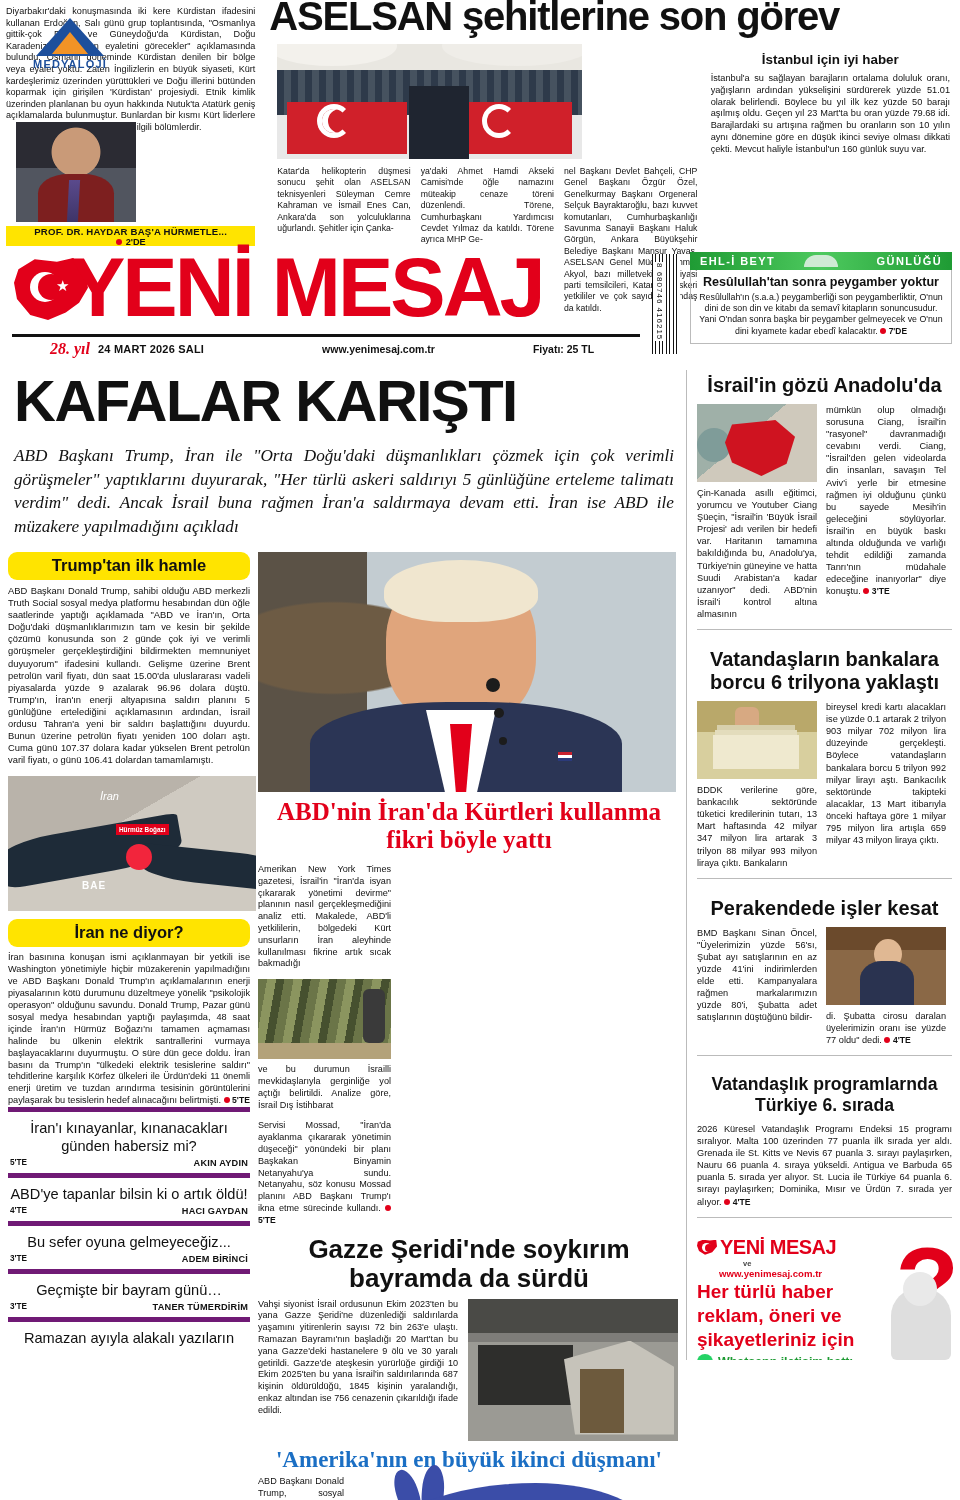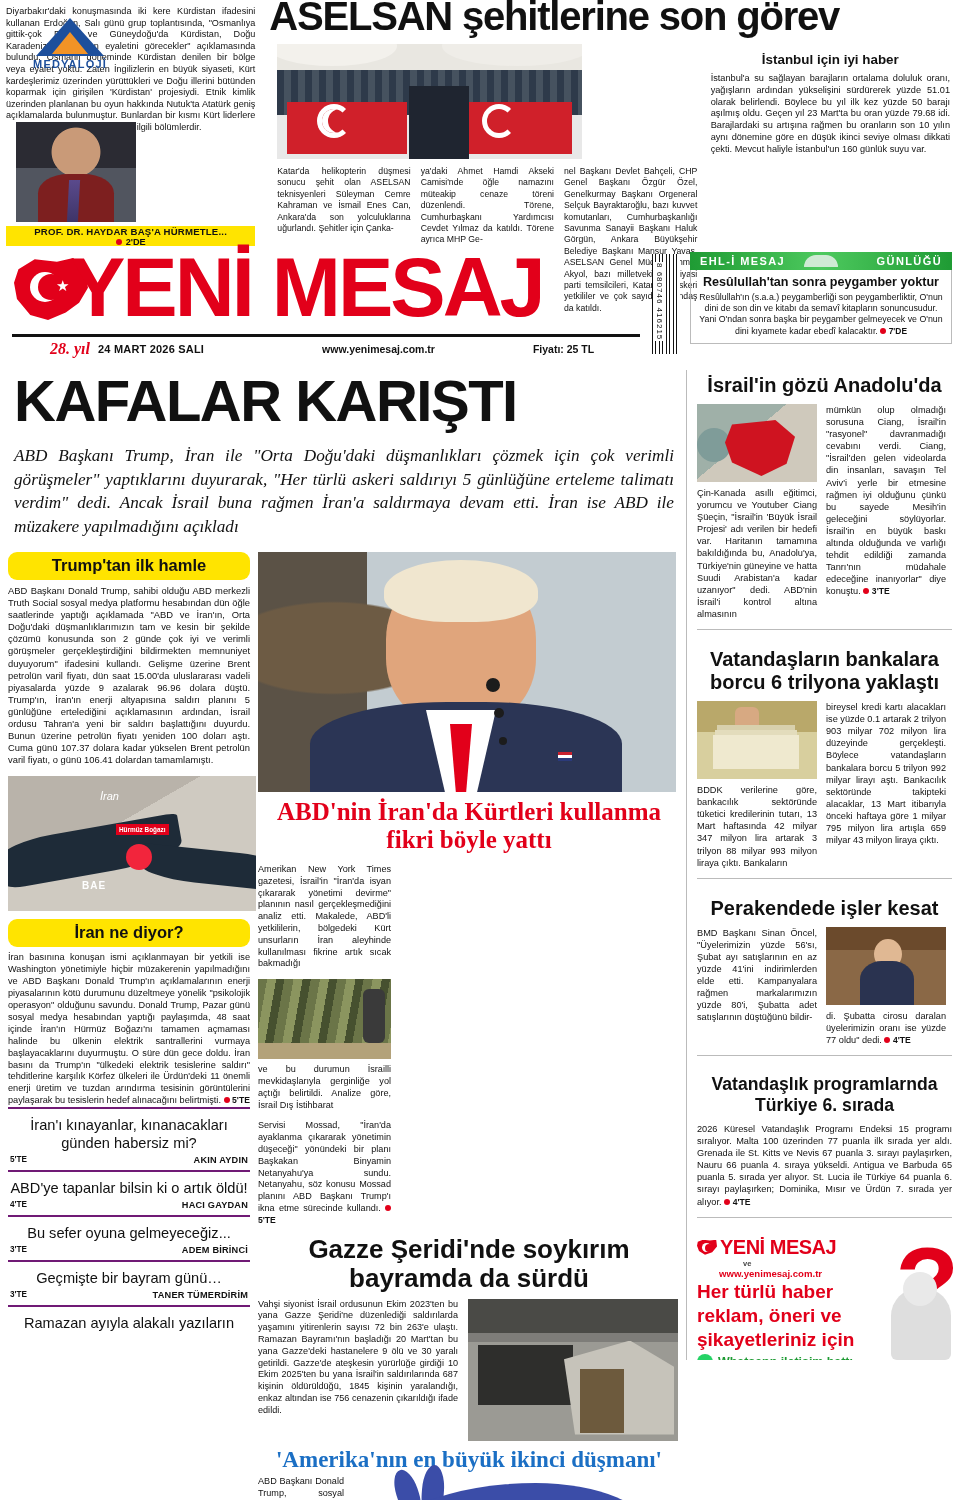--- a/index.html
+++ b/index.html
@@ -165,21 +165,21 @@
   .iranmap .sea { position:absolute; left:-6px; top:52px; width:180px; height:46px; background:#1e2b38;
      transform: rotate(-10deg); border-radius:30% 6% 40% 10%;}
   .iranmap .sea2 { position:absolute; left:132px; top:74px; width:140px; height:34px; background:#1e2b38;
      transform: rotate(6deg); border-radius:6% 30% 10% 40%;}
   .iranmap .dot { position:absolute; left:118px; top:68px; width:26px;height:26px;border-radius:50%;background:#f2253c;}
   .iranmap .lbl { position:absolute; left:108px; top:48px; background:#e2001a; color:#fff;
      font-size:6.4px; font-weight:bold; padding:2px 3px; line-height:7px; text-align:center;}
   .iranmap .t-iran { position:absolute; left:92px; top:14px; color:#fff; font-size:11px; font-style:italic;}
   .iranmap .t-bae { position:absolute; left:74px; top:104px; color:#fff; font-size:10px; font-weight:bold; letter-spacing:1px;}
 
-  .oped { border-top:2px solid #701a75; padding:7px 2px 5px; }
+  .oped { border-top:5px solid #701a75; padding:7px 2px 5px; }
   .oped-t { font-size:14.6px; line-height:18px; text-align:center; color:#111; }
   .oped-meta { display:flex; justify-content:space-between; margin-top:3px; }
   .oped-meta .pg { font-size:8.2px; font-weight:bold; color:#111;}
   .oped-meta .au { font-size:9.2px; font-weight:bold; color:#111; letter-spacing:.2px;}
 
   .trumpphoto { width:418px; height:240px; position:relative; overflow:hidden;
     background:linear-gradient(#b9c6cc 0 100%); }
   .tp-bg { position:absolute; inset:0; background:
       radial-gradient(ellipse at 18% 40%, #6d5b44 0 22%, rgba(0,0,0,0) 23%),
       linear-gradient(90deg,#5b5246 0 26%, #c3ccd1 26% 100%); }
@@ -343,21 +343,21 @@
         <span class="mast-www">www.yenimesaj.com.tr</span>
         <span class="mast-price">Fiyatı: 25 TL</span>
       </div>
     </div>
 
     <div class="barcode"></div>
     <div class="barcode-num">8 680746 416215</div>
 
     <div class="ehlibeyt">
       <div class="eb-bar">
-        <span>EHL-İ MESAJ</span>
+        <span>EHL-İ BEYT</span>
         <div class="eb-dome"></div>
         <span>GÜNLÜĞÜ</span>
       </div>
       <div class="eb-box">
         <div class="eb-title">Resûlullah'tan sonra peygamber yoktur</div>
         <div class="eb-body"><span>Resûlullah'ın (s.a.a.) peygamberliği son peygamberliktir, O'nun dini de son din ve kitabı da semavî kitapların sonuncusudur. Yani O'ndan sonra başka bir peygamber gelmeyecek ve O'nun dini kıyamete kadar ebedî kalacaktır.</span>
           <i class="dotred"></i>
           <span class="pagref">7'DE</span>
         </div>
       </div>

